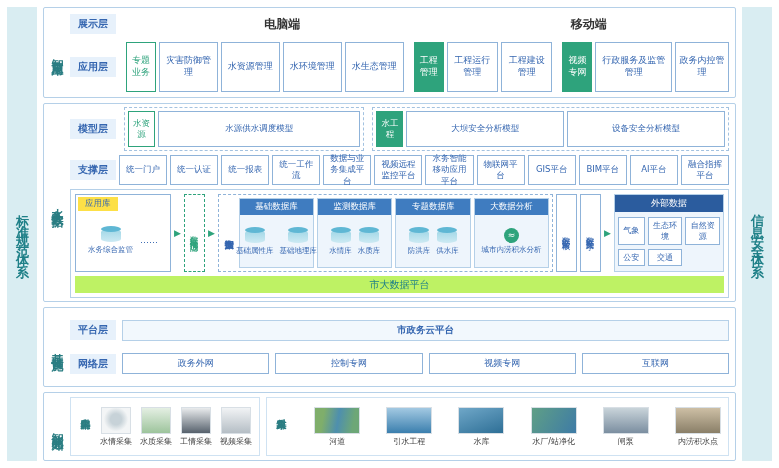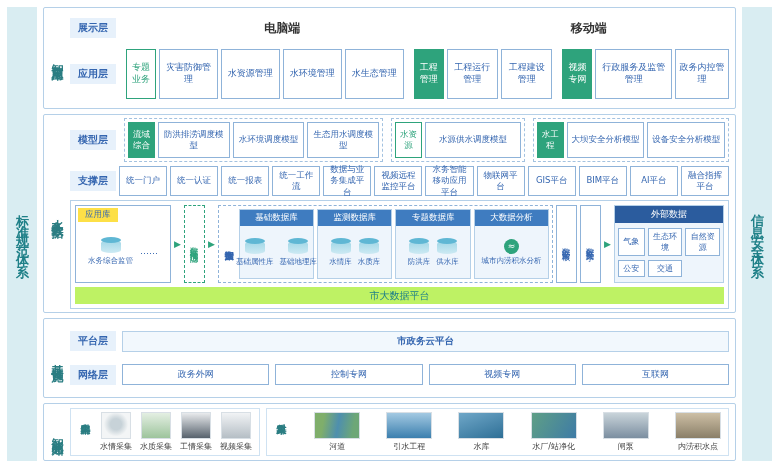--- a/index.html
+++ b/index.html
@@ -8,21 +8,21 @@
   .page{width:779px;height:468px;background:#fff;display:flex;gap:6px;padding:7px;}
 
   
   .side-bar{flex:0 0 30px;background:#d9edf2;color:#1f8088;display:flex;align-items:center;justify-content:center;}
   .v-text{writing-mode:vertical-lr;text-orientation:upright;}
   .side-bar .v-text{font-size:13px;font-weight:bold;letter-spacing:10px;}
 
   .content{flex:1;display:flex;flex-direction:column;gap:5px;min-width:0;}
 
   .section{border:1px solid #b5d0e8;border-radius:2px;background:#fff;display:flex;min-height:0;}
-  .s1{height:102px;}
+  .s1{height:91px;}
   .s2{height:199px;}
   .s3{height:80px;}
   .s4{flex:1;}
   .section-label{flex:0 0 26px;display:flex;align-items:center;justify-content:center;}
   .section-label .v-text{color:#2a7d82;font-weight:bold;font-size:12px;letter-spacing:2px;}
   .section-body{flex:1;display:flex;flex-direction:column;justify-content:space-evenly;padding:3px 6px 3px 0;gap:4px;min-width:0;}
 
   .row{display:flex;align-items:stretch;gap:5px;min-width:0;}
   .layer-label{flex:0 0 46px;align-self:center;background:#e7f1fb;color:#3566b0;font-size:10px;font-weight:bold;text-align:center;padding:3px 2px;}
 
@@ -162,26 +162,20 @@
     </div>
 
     <div class="section s2">
       <div class="section-label">
         <span class="v-text">水务大数据</span>
       </div>
       <div class="section-body">
 
         <div class="row model-row">
           <span class="layer-label">模型层</span>
-          <div class="m-group m-g1">
-            <div class="g-head g-solid">流域综合</div>
-            <div class="b-box">防洪排涝调度模型</div>
-            <div class="b-box">水环境调度模型</div>
-            <div class="b-box">生态用水调度模型</div>
-          </div>
           <div class="m-group m-g2">
             <div class="g-head g-outline">水资源</div>
             <div class="b-box">水源供水调度模型</div>
           </div>
           <div class="m-group m-g3">
             <div class="g-head g-solid">水工程</div>
             <div class="b-box">大坝安全分析模型</div>
             <div class="b-box">设备安全分析模型</div>
           </div>
         </div>

